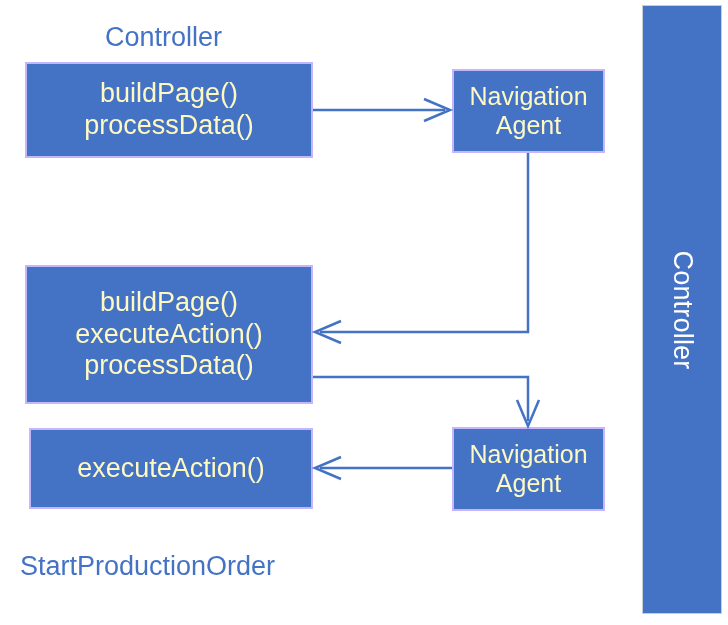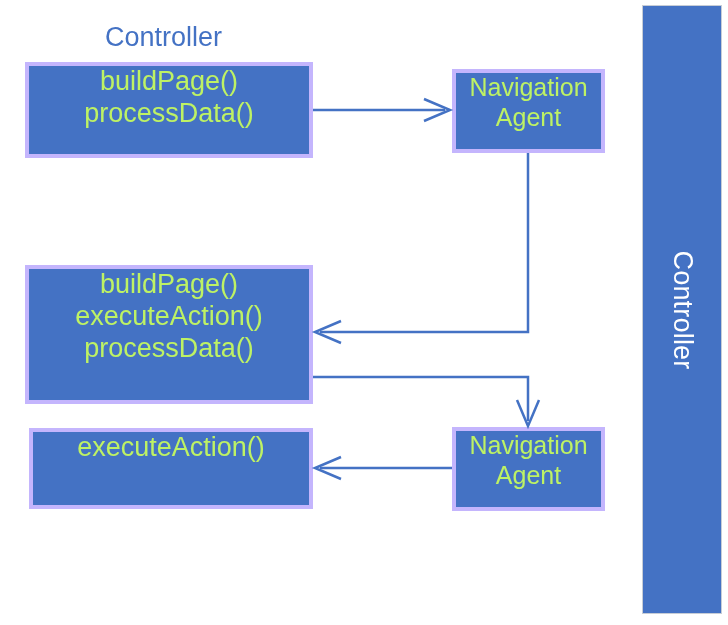--- a/index.html
+++ b/index.html
@@ -15,27 +15,27 @@
     width: 728px;
     height: 625px;
     background: #ffffff;
     overflow: hidden;
   }
 
   
   .box {
     position: absolute;
     background: #4472C4;
-    border: 4px solid #c4b5fd;
+    border: 2px solid #c4b5fd;
     box-sizing: border-box;
-    color: #bef264;
+    color: #fef9c3;
     display: flex;
     flex-direction: column;
     align-items: center;
-    justify-content: flex-start;
+    justify-content: center;
     text-align: center;
     line-height: 1.18;
     z-index: 3;
   }
   .box .line {
     display: block;
     white-space: nowrap;
   }
 
   
@@ -133,20 +133,21 @@
   <div class="box" id="box-viewconfirm">
     <span class="line">buildPage()</span>
     <span class="line">executeAction()</span>
     <span class="line">processData()</span>
   </div>
 
   <div class="box" id="box-startprod">
     <span class="line">executeAction()</span>
   </div>
 
+  <div class="comp-label" id="label-startprod">StartProductionOrder</div>
 
   <div class="box" id="box-navagent-1">
     <span class="line">Navigation</span>
     <span class="line">Agent</span>
   </div>
 
   <div class="box" id="box-navagent-2">
     <span class="line">Navigation</span>
     <span class="line">Agent</span>
   </div>

